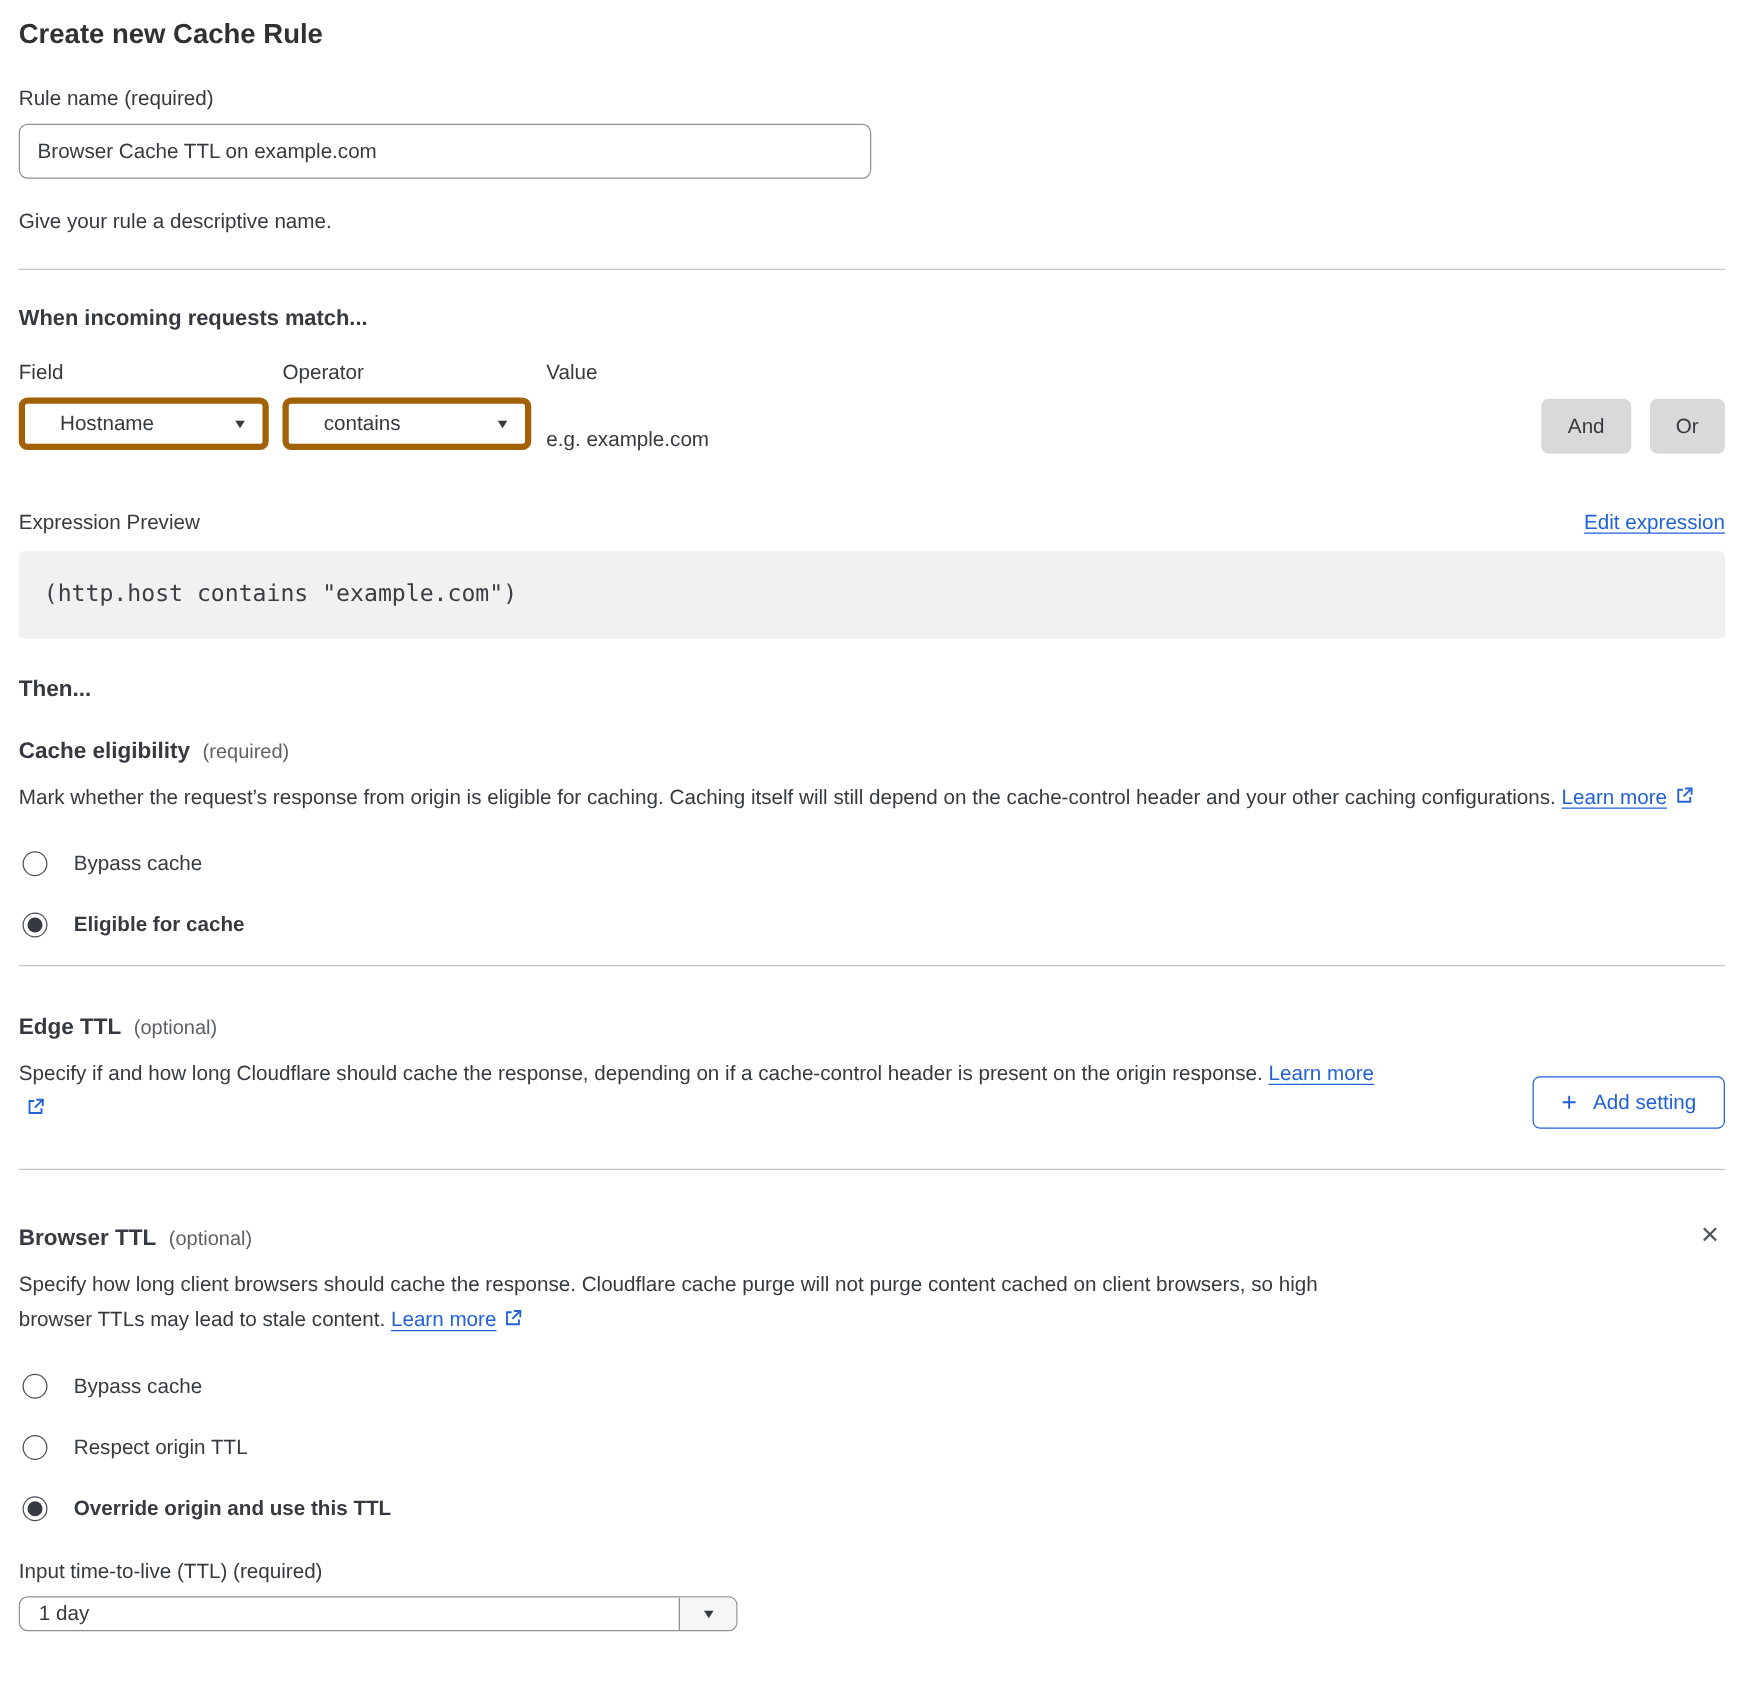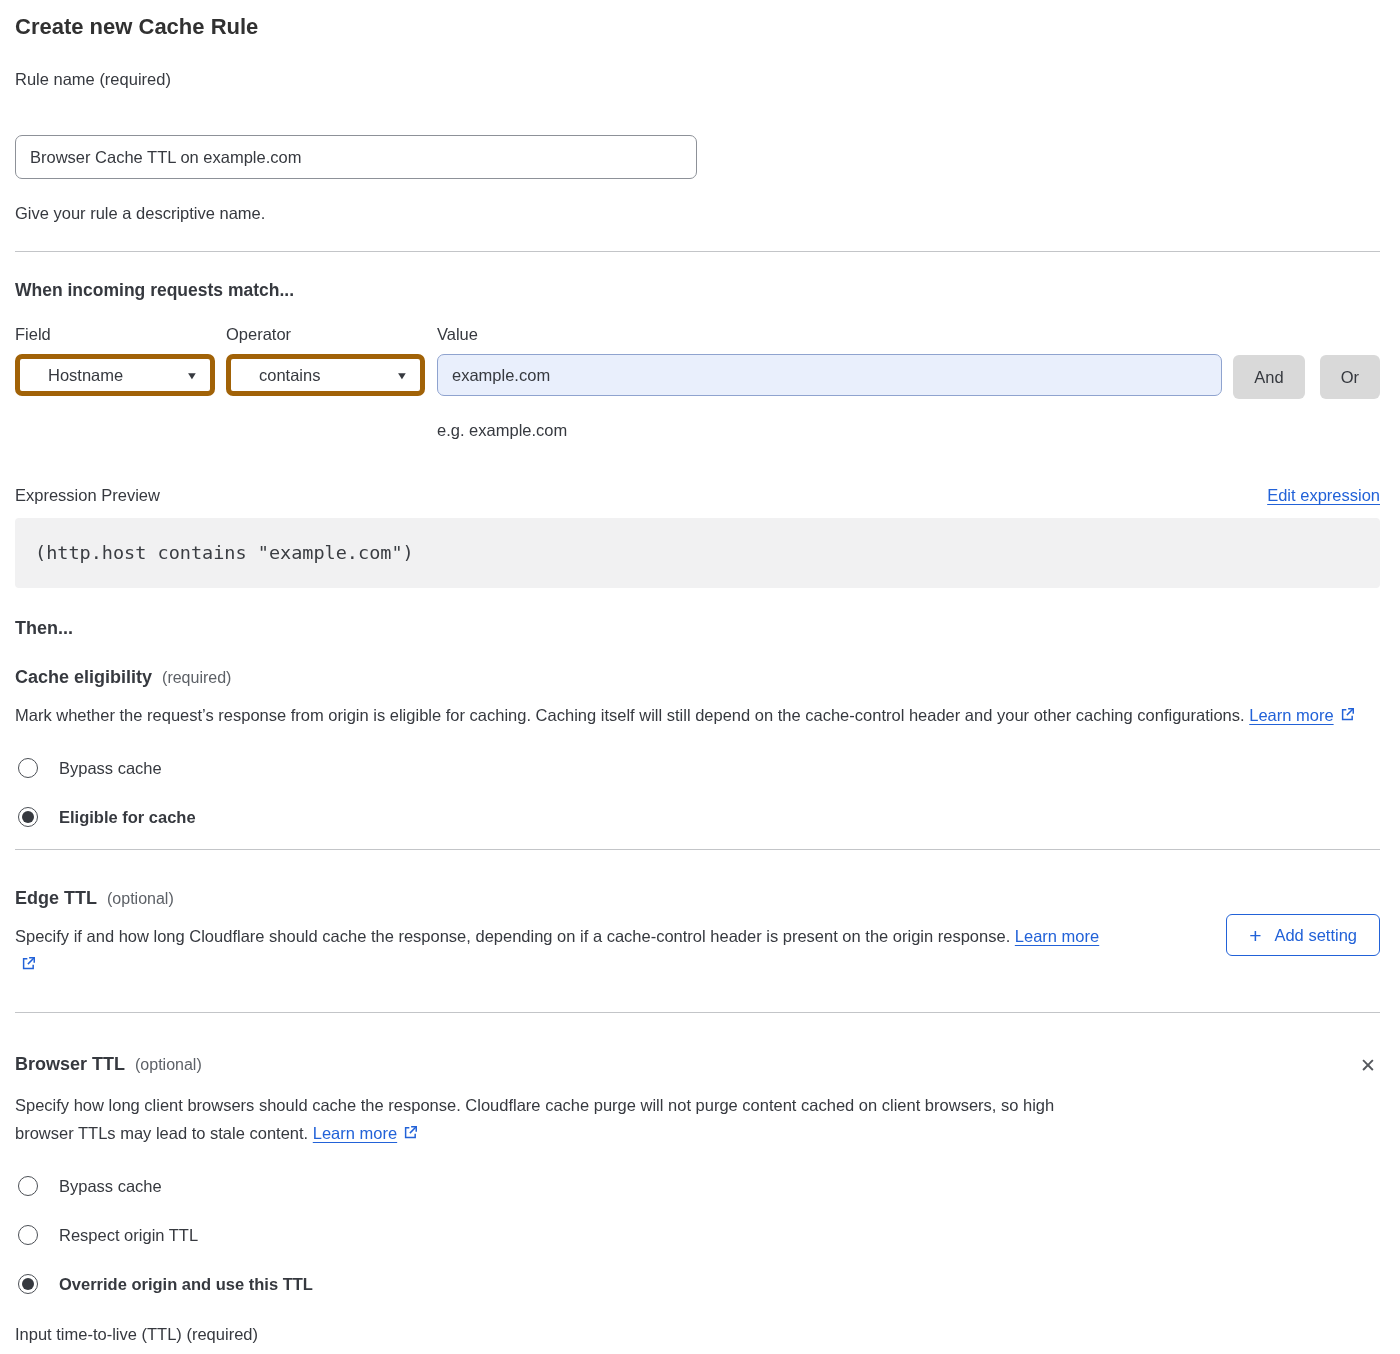--- a/index.html
+++ b/index.html
@@ -10,21 +10,21 @@
     width: 1400px;
   }
   .page { width: 1400px; padding: 14px 20px 18px 15px; }
 
   .page-title { font-size: 22px; font-weight: 700; margin: 0 0 30px; color: #313131; }
 
   .field-label { display: block; font-size: 16.5px; margin-bottom: 10px; }
   .text-input {
     width: 682px; height: 44px; border: 1px solid #8d9198; border-radius: 7px;
     padding: 0 14px; font-family: "Liberation Sans", sans-serif; font-size: 16.5px; color: #36393f;
-    outline: none; background: #fff; margin-top: 36px;
+    outline: none; background: #fff;
   }
   .helper { font-size: 16.5px; margin-top: 25px; }
 
   .divider { border: none; border-top: 1px solid #c3c5c8; margin: 28px 0 0; }
 
   .section-heading { font-size: 17.5px; font-weight: 700; margin: 28px 0 24px; }
 
   .match-row { display: flex; align-items: flex-start; }
   .match-col { display: flex; flex-direction: column; }
   .col-field { width: 200px; margin-right: 11px; }
@@ -77,21 +77,21 @@
   }
   .radio-row.checked .radio-circle::after {
     content: ""; position: absolute; left: 3px; top: 3px; right: 3px; bottom: 3px;
     background: #36393f; border-radius: 50%;
   }
   .radio-label { font-size: 16.5px; }
   .radio-row.checked .radio-label { font-weight: 700; }
 
   .cache-section { margin-top: 28px; }
   .mt-head { margin-top: 38px; }
-  .section-header { display: flex; justify-content: space-between; align-items: center; }
+  .section-header { display: flex; justify-content: space-between; align-items: flex-end; }
   .btn-outline {
     height: 42px; border: 1px solid #2262d8; color: #2262d8; background: #fff;
     border-radius: 6px; font-family: "Liberation Sans", sans-serif; font-size: 16.5px;
     padding: 0 22px; display: flex; align-items: center; gap: 13px; cursor: pointer; flex: none;
     margin-top: 2px;
   }
   .plus-glyph { font-size: 21px; font-weight: 400; line-height: 1; }
 
   .close-btn {
     font-size: 19px; color: #54575c; cursor: pointer; line-height: 1;
@@ -141,21 +141,20 @@
     <div class="match-col col-operator">
       <label class="field-label">Operator</label>
       <div class="select-box">
         <span>contains</span>
         <span class="chevron">▼</span>
       </div>
     </div>
 
     <div class="match-col col-value">
       <label class="field-label">Value</label>
-      <input class="value-input" type="text" value="example.com" style="">
       <div class="helper">e.g. example.com</div>
     </div>
 
     <button class="btn-gray btn-and conjunction">And</button>
     <button class="btn-gray conjunction">Or</button>
   </div>
 
   <div class="expr-head">
     <span class="expr-label">Expression Preview</span>
     <a class="link">Edit expression</a>

